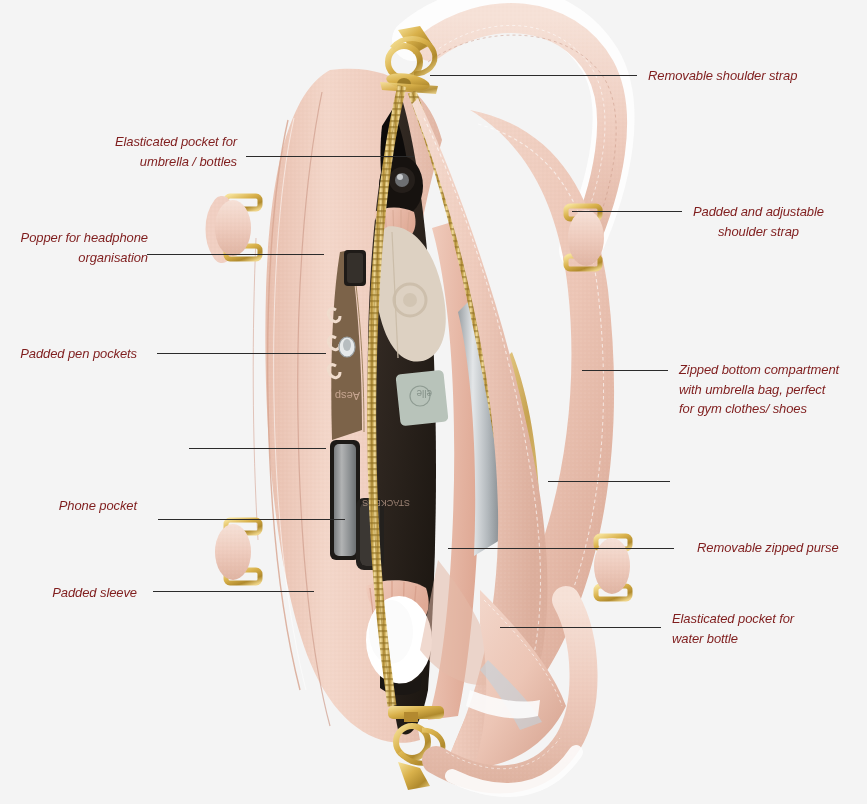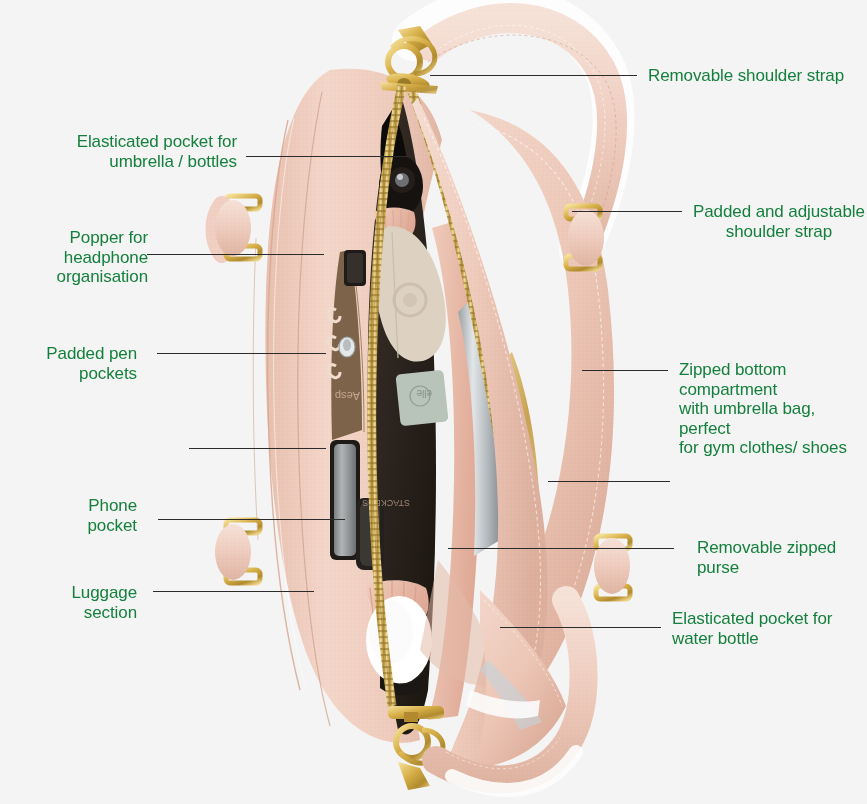--- a/index.html
+++ b/index.html
@@ -9,25 +9,26 @@
     background:#f4f4f4;
     font-family:"Liberation Sans","DejaVu Sans",sans-serif;
     overflow:hidden;
     position:relative;
   }
   #stage{position:absolute;inset:0;width:867px;height:804px;}
 
   
   .label{
     position:absolute;
-    font-size:17px;
+    font-size:13px;
     line-height:19.5px;
-    color:#15803d;
+    color:#7f1d1d;
     letter-spacing:-0.1px;
     white-space:pre-line;
+    font-style:italic;
     -webkit-font-smoothing:antialiased;
   }
   .label.right{text-align:left;}
   .label.left{text-align:right;}
 
   
   .lead{
     position:absolute;
     height:1px;
     background:#2b2b2b;
@@ -336,17 +337,17 @@
   <div class="label right" style="left: 693px; top: 202px; text-align: center;">Padded and adjustable
  shoulder strap</div>
   <div class="label left" style="left: -2px; top: 228px; width: 150px;">Popper for headphone
 organisation</div>
   <div class="label left" style="left: 12px; top: 344px; width: 125px;">Padded pen pockets</div>
   <div class="label right" style="left: 679px; top: 360px;">Zipped bottom compartment
 with umbrella bag, perfect
 for gym clothes/ shoes</div>
   <div class="label left" style="left: 41px; top: 496px; width: 96px;">Phone pocket</div>
   <div class="label right" style="left: 697px; top: 538px;">Removable zipped purse</div>
-  <div class="label left" style="left: 32px; top: 583px; width: 105px;">Luggage section</div>
+  <div class="label left" style="left: 32px; top: 583px; width: 105px;">Padded sleeve</div>
   <div class="label right" style="left: 672px; top: 609px;">Elasticated pocket for
 water bottle</div>
 
 </div>
 
 </body></html>

